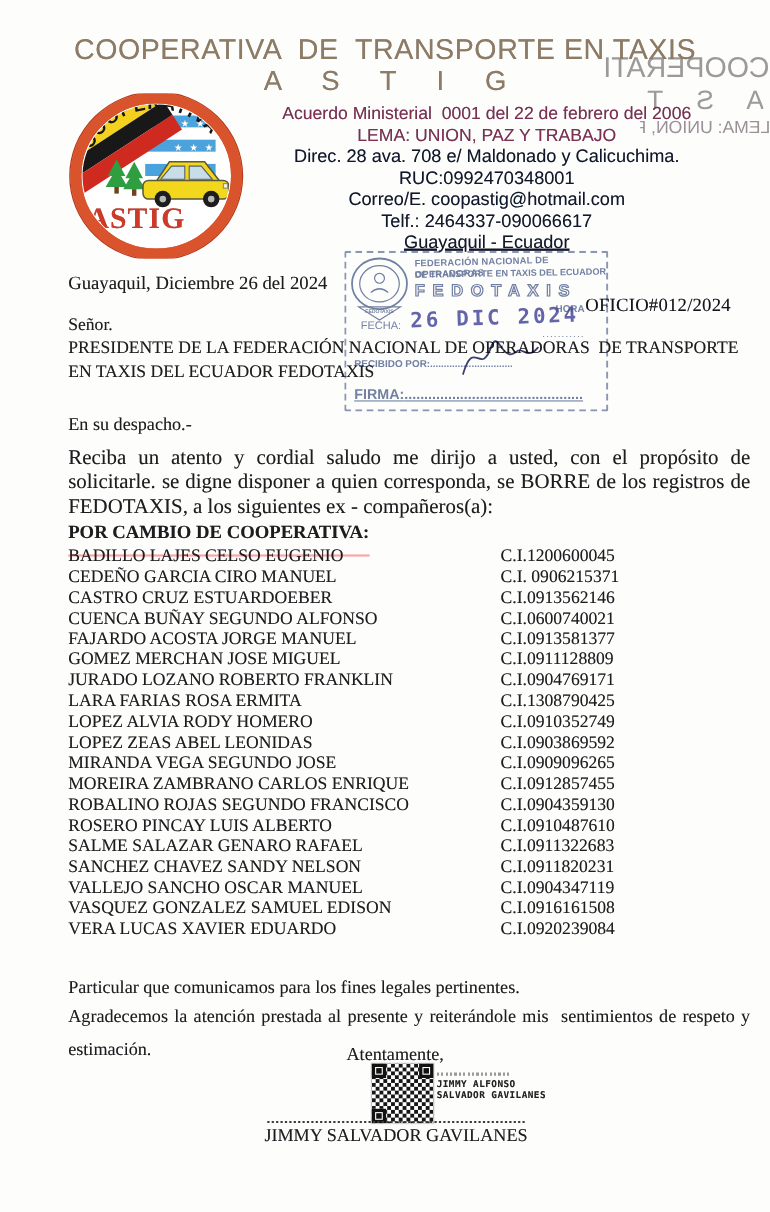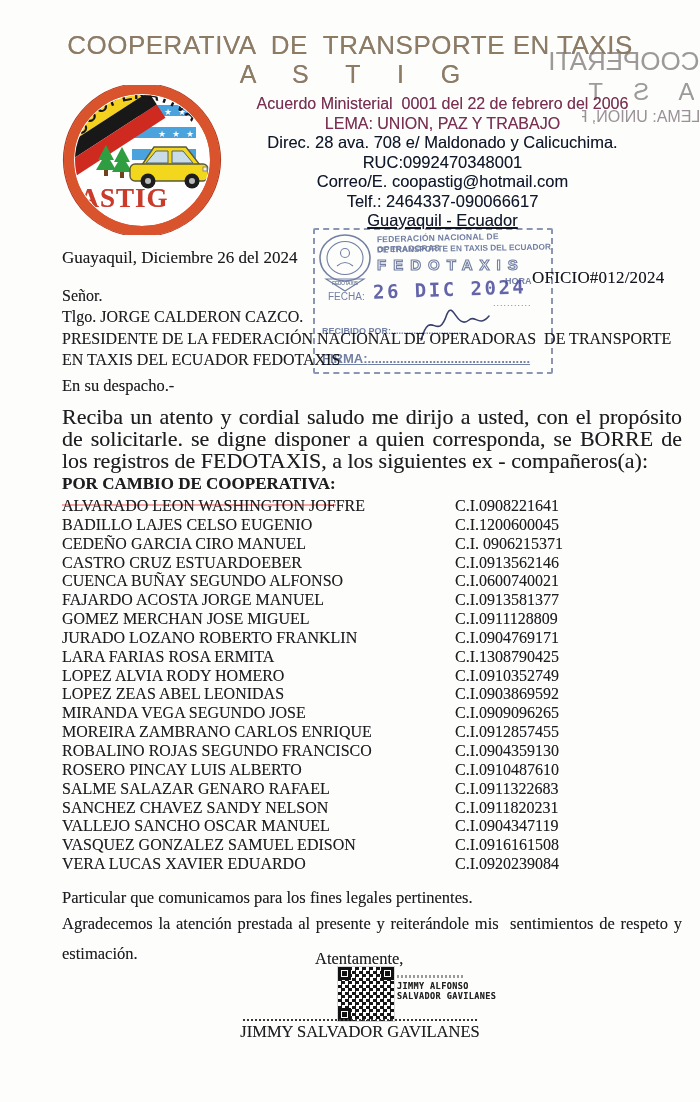--- a/index.html
+++ b/index.html
@@ -27,21 +27,21 @@
   .g2{top:78px;right:6px;width:120px;height:30px;font-family:"Liberation Sans",sans-serif;font-size:24px;letter-spacing:12px;color:rgba(142,123,100,.13);}
   .g3{top:108px;right:0;width:118px;height:40px;font-family:"Liberation Sans",sans-serif;font-size:16px;color:rgba(124,46,83,.12);}
   
   .logo{top:85px;left:62px;width:160px;height:150px;}
   
   .citydate{top:248px;left:62px;font-size:17px;}
   .oficio{top:268px;left:532px;font-size:17px;color:#14141c;letter-spacing:.2px;z-index:4;}
   .addr{top:285px;left:62px;}
   .addr .addr-line{white-space:pre;font-size:16px;line-height:21.3px;}
   .despacho{top:376px;left:62px;font-size:16.5px;}
-  .intro{top:406px;left:62px;width:620px;font-size:22px;line-height:22px;text-align:justify;white-space:pre-wrap;font-family:Liberation Serif, serif;}
+  .intro{top:406px;left:62px;width:620px;font-size:19px;line-height:22px;text-align:justify;white-space:pre-wrap;font-family:Liberation Serif, serif;}
   .heading{top:474px;left:62px;font-size:17px;font-weight:bold;}
   .heading span{display:inline-block;border-bottom:2px solid #fca5a5;padding-bottom:10px;}
   .memberlist{top:497px;left:62px;width:620px;}
   .member-row{display:grid;grid-template-columns:393px auto;font-size:16px;line-height:18.85px;}
   .closing1{top:888px;left:62px;font-size:16.5px;}
   .closing2{top:909px;left:62px;width:620px;font-size:16.5px;line-height:30px;text-align:justify;white-space:pre-wrap;}
   .salutation{top:949px;left:315px;font-size:16.5px;}
   
   .qr{top:967px;left:338px;width:56px;height:54px;
     background:repeating-conic-gradient(#171717 0% 25%, #ffffff 0% 50%);
@@ -168,38 +168,33 @@
     </svg>
   </div>
 
   <div class="abs citydate">Guayaquil, Diciembre 26 del 2024</div>
   <div class="abs oficio">OFICIO#012/2024</div>
 
   <div class="abs addr">
 
       <div class="addr-line">Señor.</div>
 
-      <div class="addr-line">Tlgo. JORGE CALDERON CAZCO.</div>
 
       <div class="addr-line">PRESIDENTE DE LA FEDERACIÓN NACIONAL DE OPERADORAS  DE TRANSPORTE</div>
 
       <div class="addr-line">EN TAXIS DEL ECUADOR FEDOTAXIS</div>
     </div>
 
   <div class="abs despacho">En su despacho.-</div>
   <div class="abs intro">Reciba un atento y cordial saludo me dirijo a usted, con el propósito de solicitarle. se digne disponer a quien corresponda, se BORRE de los registros de FEDOTAXIS, a los siguientes ex - compañeros(a):</div>
 
   <div class="abs heading"><span>POR CAMBIO DE COOPERATIVA:</span></div>
 
   <div class="abs memberlist">
 
-      <div class="member-row">
-        <span>ALVARADO LEON WASHINGTON JOFFRE</span>
-        <span>C.I.0908221641</span>
-      </div>
 
       <div class="member-row">
         <span>BADILLO LAJES CELSO EUGENIO</span>
         <span>C.I.1200600045</span>
       </div>
 
       <div class="member-row">
         <span>CEDEÑO GARCIA CIRO MANUEL</span>
         <span>C.I. 0906215371</span>
       </div>

